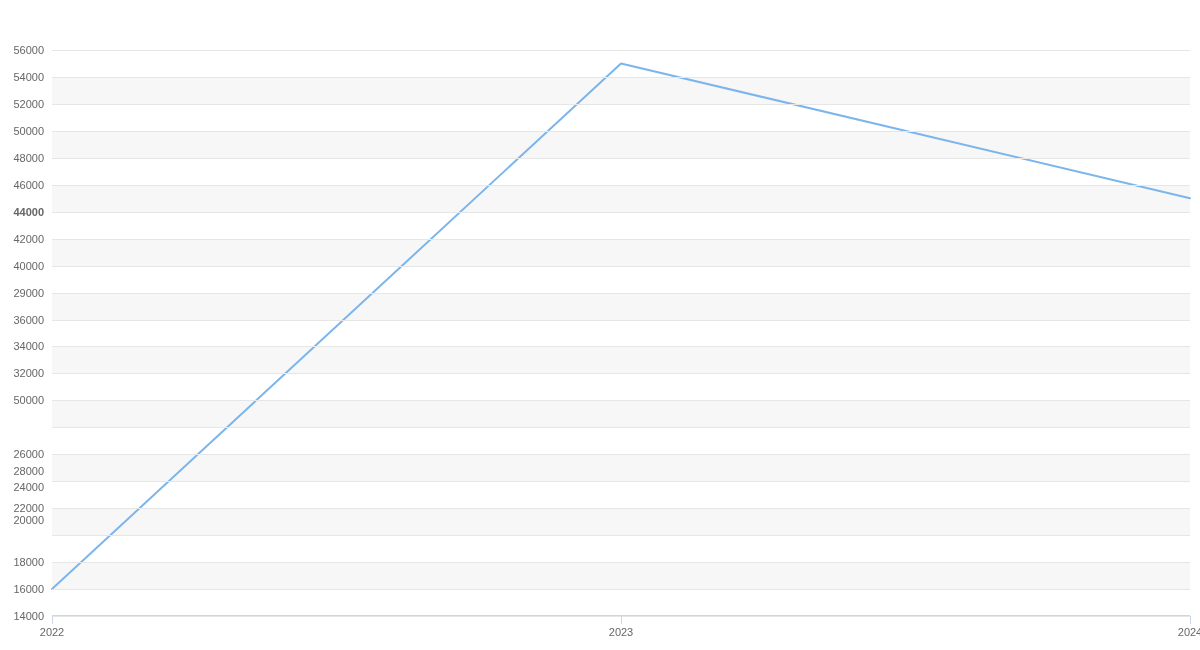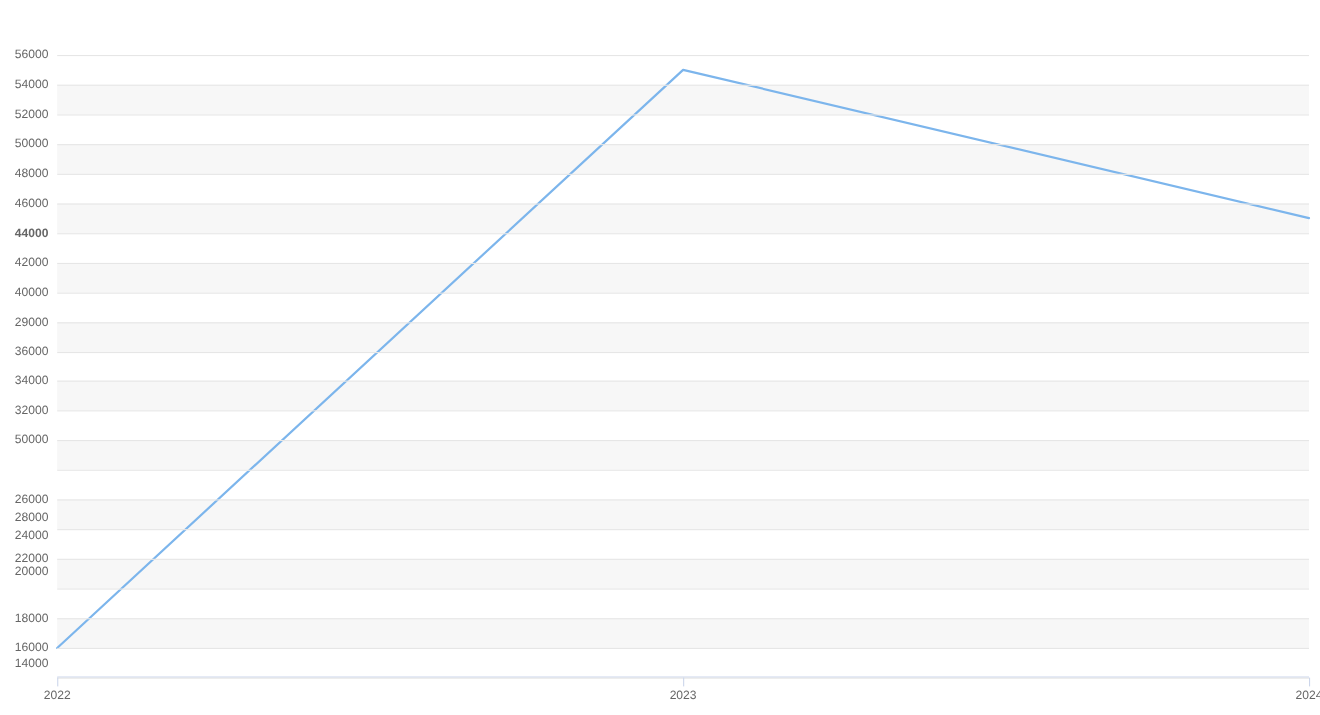--- a/index.html
+++ b/index.html
@@ -109,21 +109,21 @@
       <div class="gridband" style="top: 296.476px; height: 26.9524px;"></div>
       <div class="gridband" style="top: 350.381px; height: 26.9524px;"></div>
       <div class="gridband" style="top: 404.286px; height: 26.9524px;"></div>
       <div class="gridband" style="top: 458.19px; height: 26.9524px;"></div>
       <div class="gridband" style="top: 512.095px; height: 26.9524px;"></div>
     <div class="axis-x"></div>
     <svg class="series" id="series-svg" viewBox="0 0 1138 566" preserveAspectRatio="none">
       <path id="series-path" class="line" d="M0.00,539.05 L569.00,13.48 L1138.00,148.24" style="stroke: rgb(124, 181, 236);"></path>
     </svg>
   <div class="gridline" style="top: 566px;"></div>
-      <div class="y-label" style="top: 553px; text-align: right;">14000</div>
+      <div class="y-label" style="top: 566px; text-align: right;">14000</div>
       <div class="gridline" style="top: 539.048px;"></div>
       <div class="y-label" style="top: 539.048px;">16000</div>
       <div class="gridline" style="top: 512.095px;"></div>
       <div class="y-label" style="top: 512.095px;">18000</div>
       <div class="gridline" style="top: 485.143px;"></div>
       <div class="y-label" style="top: 470px;">20000</div>
       <div class="gridline" style="top: 458.19px;"></div>
       <div class="y-label" style="top: 458.19px;">22000</div>
       <div class="gridline" style="top: 431.238px;"></div>
       <div class="y-label" style="top: 437px;">24000</div>

